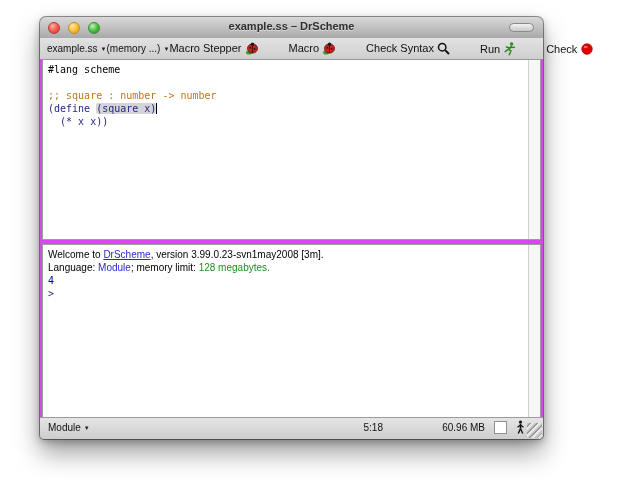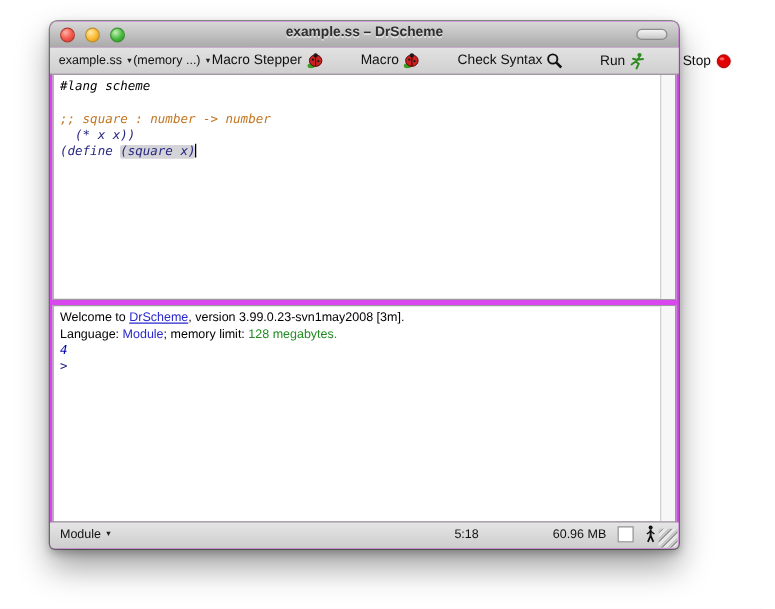--- a/index.html
+++ b/index.html
@@ -28,21 +28,21 @@
   .tb-right{margin-left:auto;display:flex;align-items:flex-start;gap:30px;padding-right:8px;font-size:11px;}
   .menu,.tb-btn{display:flex;align-items:center;gap:3px;cursor:default;white-space:nowrap;}
   .caret{font-size:6px;color:#222;line-height:1;}
   .tb-btn svg{display:block;}
   
   .pane{position:absolute;left:2px;right:2px;background:#ffffff;border:1px solid #9b9b9b;box-sizing:border-box;}
   .pane .scrolltrack{position:absolute;top:0;right:0;bottom:0;width:11px;background:#f7f7f7;border-left:1px solid #d0d0d0;}
   .defs{top:42px;height:181px;}
   .ints{top:227px;height:174px;}
   .pane .content{position:absolute;left:0;top:0;right:12px;bottom:0;overflow:hidden;padding:3px 0 0 5px;}
-  .code-line{min-height:13px;line-height:13px;font-family:"DejaVu Sans Mono", monospace;font-size:10px;white-space:pre;font-style:italic;}
+  .code-line{min-height:13px;line-height:13px;font-family:"DejaVu Sans Mono", monospace;font-size:10px;white-space:pre;}
   .sans-line{min-height:13px;line-height:13px;font-family:"Liberation Sans", sans-serif;font-size:10px;white-space:pre;}
   .seg-highlight{background:#d4d4d8;border-radius:2px;}
   .seg-underline{text-decoration:underline;}
   .cursor{display:inline-block;width:1px;height:11px;background:#000;vertical-align:-2px;}
   
   .statusbar{position:absolute;left:0;right:0;bottom:0;height:21px;border-radius:0 0 4px 4px;
              background:linear-gradient(#e5e5e5,#cdcdcd);border-top:1px solid #9b9b9b;
              font-size:10px;color:#111;}
   .sb-item{position:absolute;top:4px;white-space:nowrap;}
   .sb-lang{left:8px;display:flex;align-items:center;gap:3px;}
@@ -112,37 +112,37 @@
           </svg>
         </div>
         <div class="tb-btn">
           <span>Run</span>
           <svg width="13" height="14" viewBox="0 0 13 14">
             <circle cx="8.6" cy="2" r="1.7" fill="#2d8a1e"></circle>
             <path d="M8.2 4.2 L5.6 7.2 L8 9 L6.2 12.8 M5.6 7.2 L2.2 9.6 M8 5.6 L11.4 5.2 M7 6 L3.4 5" fill="none" stroke="#2d8a1e" stroke-width="1.5" stroke-linecap="round"></path>
           </svg>
         </div>
         <div class="tb-btn">
-          <span>Stop</span>
+          <span>Check</span>
           <svg width="14" height="14" viewBox="0 0 14 14">
             <circle cx="7" cy="7" r="6.3" fill="#ffd9d9" opacity="0.7"></circle>
             <circle cx="7" cy="7" r="5.2" fill="#e00000" stroke="#990000" stroke-width="0.7"></circle>
             <ellipse cx="5.6" cy="5" rx="2" ry="1.3" fill="#ff7a7a" opacity="0.8"></ellipse>
           </svg>
         </div>
       </div>
     </div>
 
     <div class="pane defs">
       <div class="content" id="defs-content">
           <div class="code-line"><span style="color: rgb(0, 0, 0);">#lang scheme</span></div>
           <div class="code-line">&nbsp;</div>
           <div class="code-line"><span style="color: rgb(194, 116, 31);">;; square : number -&gt; number</span></div>
+          <div class="code-line"><span style="color: rgb(38, 38, 128);">(define </span><span class="seg-highlight" style="color: rgb(38, 38, 128);">(square x)</span><span class="cursor"></span></div>
           <div class="code-line"><span style="color: rgb(38, 38, 128);">  (* x x))</span></div>
-          <div class="code-line"><span style="color: rgb(38, 38, 128);">(define </span><span class="seg-highlight" style="color: rgb(38, 38, 128);">(square x)</span><span class="cursor"></span></div>
         </div>
       <div class="scrolltrack"></div>
     </div>
 
     <div class="pane ints">
       <div class="content" id="ints-content">
           <div class="sans-line"><span style="color: rgb(0, 0, 0);">Welcome to </span><span class="seg-underline" style="color: rgb(41, 41, 204);">DrScheme</span><span style="color: rgb(0, 0, 0);">, version 3.99.0.23-svn1may2008 [3m].</span></div>
           <div class="sans-line"><span style="color: rgb(0, 0, 0);">Language: </span><span style="color: rgb(41, 41, 204);">Module</span><span style="color: rgb(0, 0, 0);">; memory limit: </span><span style="color: rgb(34, 139, 34);">128 megabytes.</span></div>
           <div class="code-line"><span style="color: rgb(0, 0, 175);">4</span></div>
           <div class="code-line"><span style="color: rgb(38, 38, 128);">&gt;</span></div>

